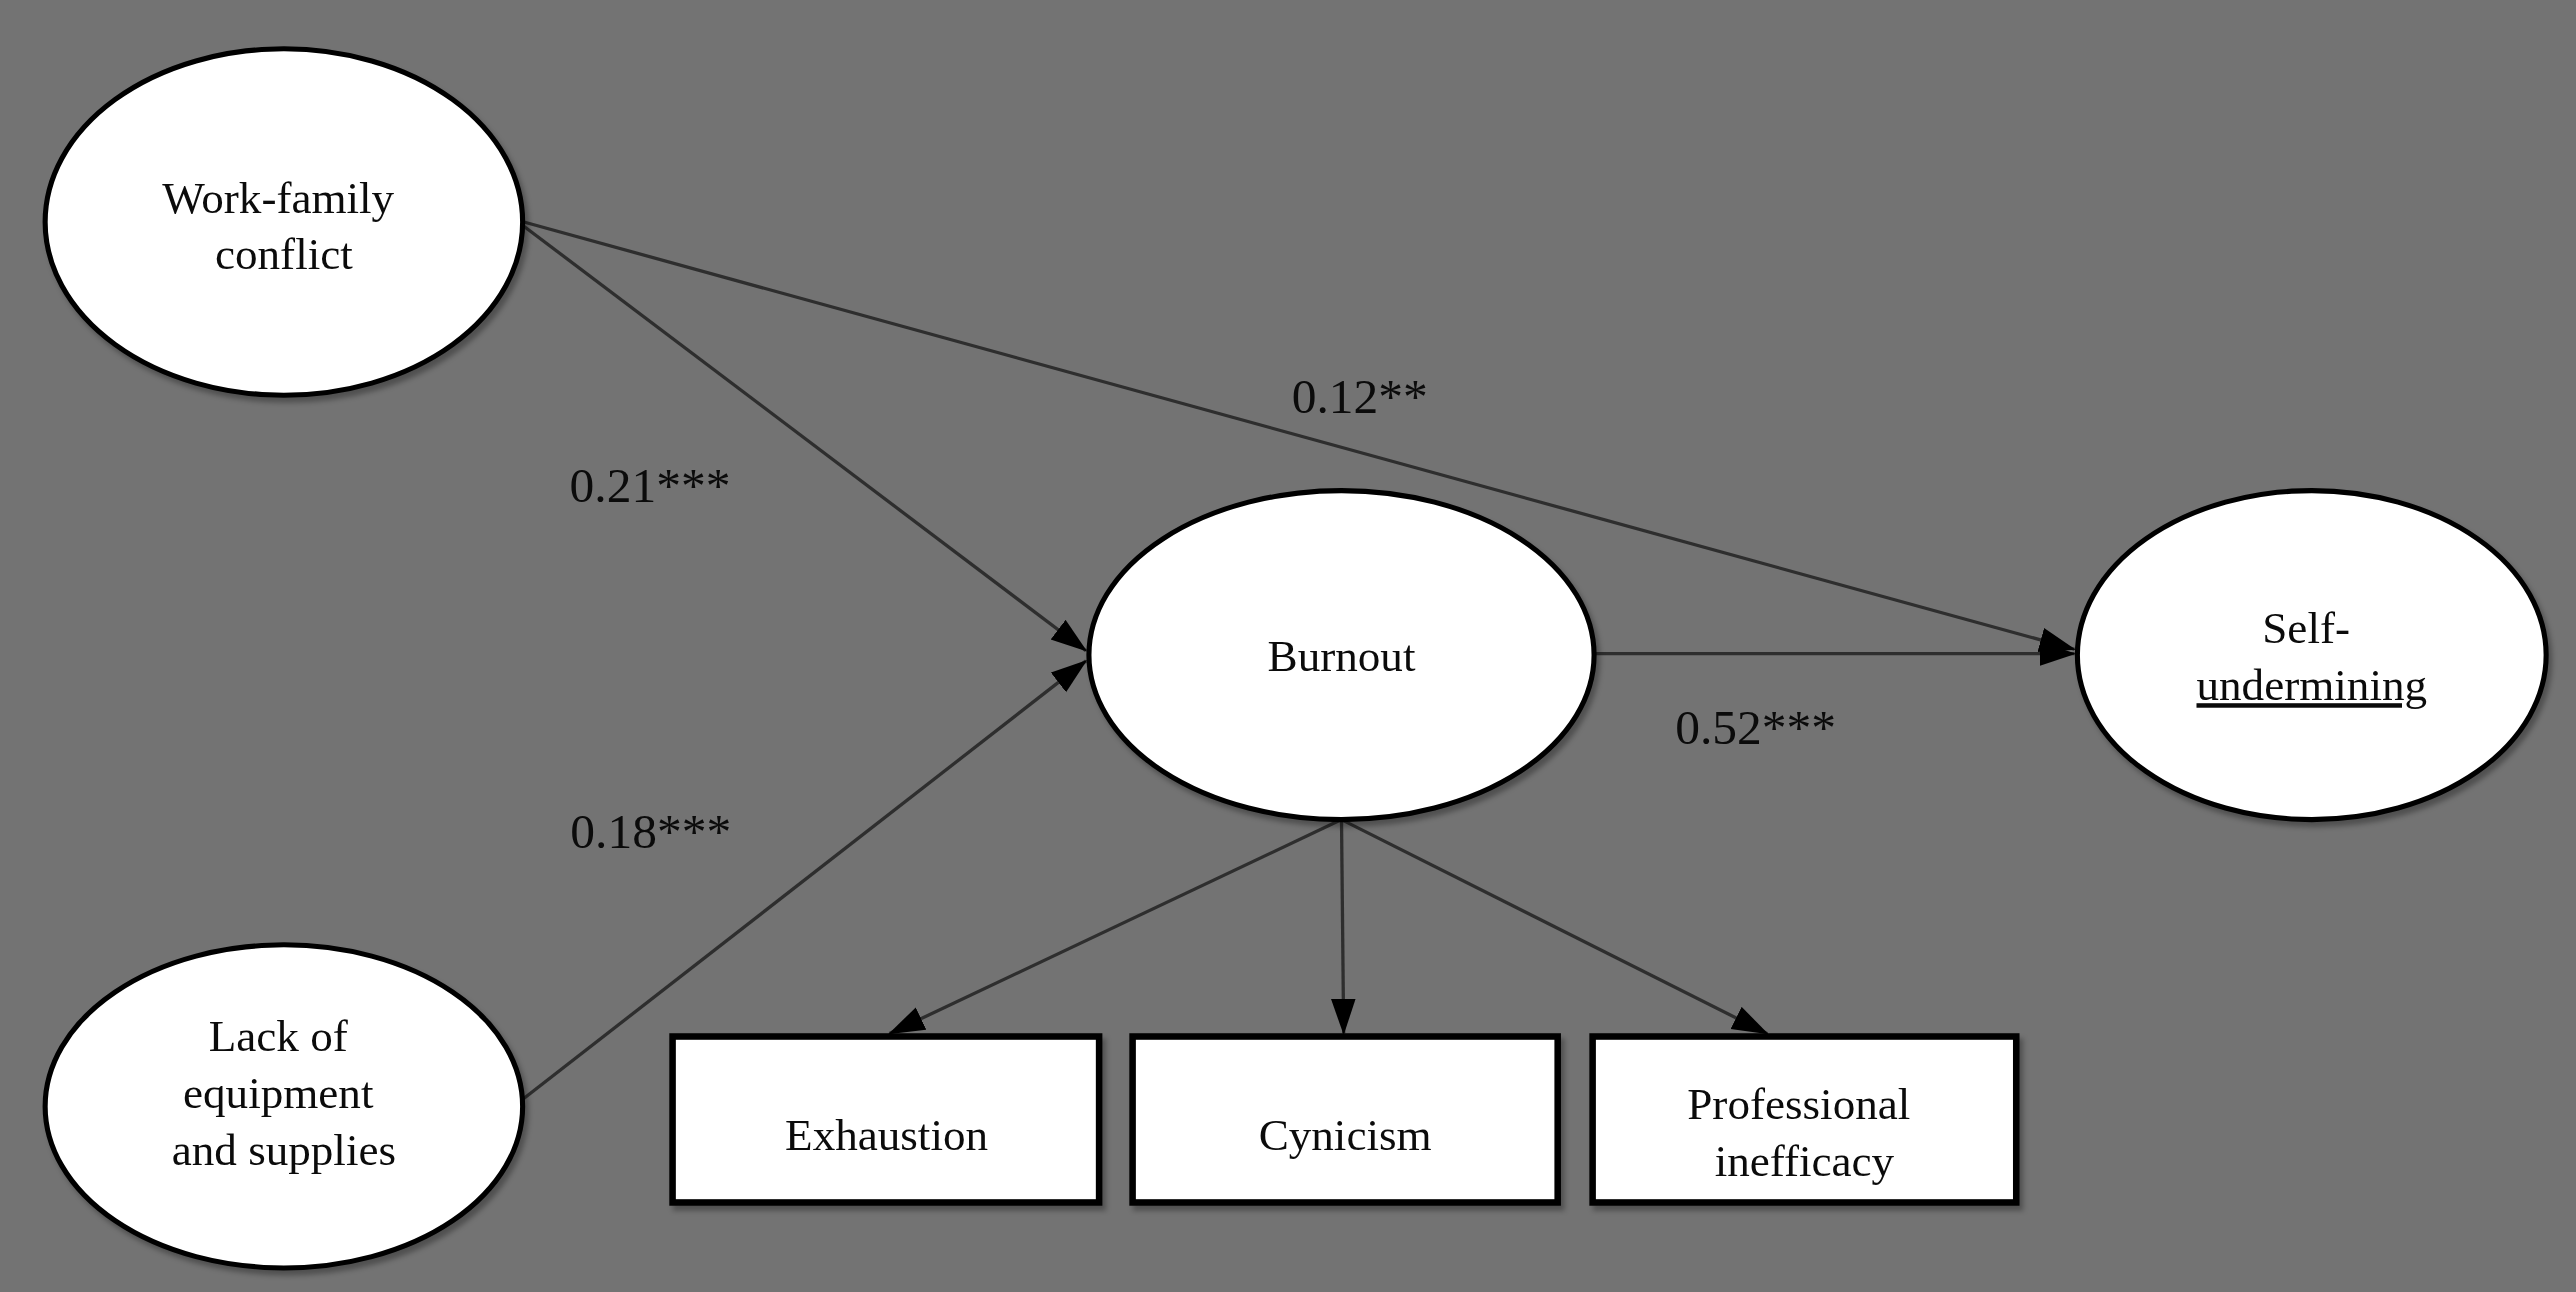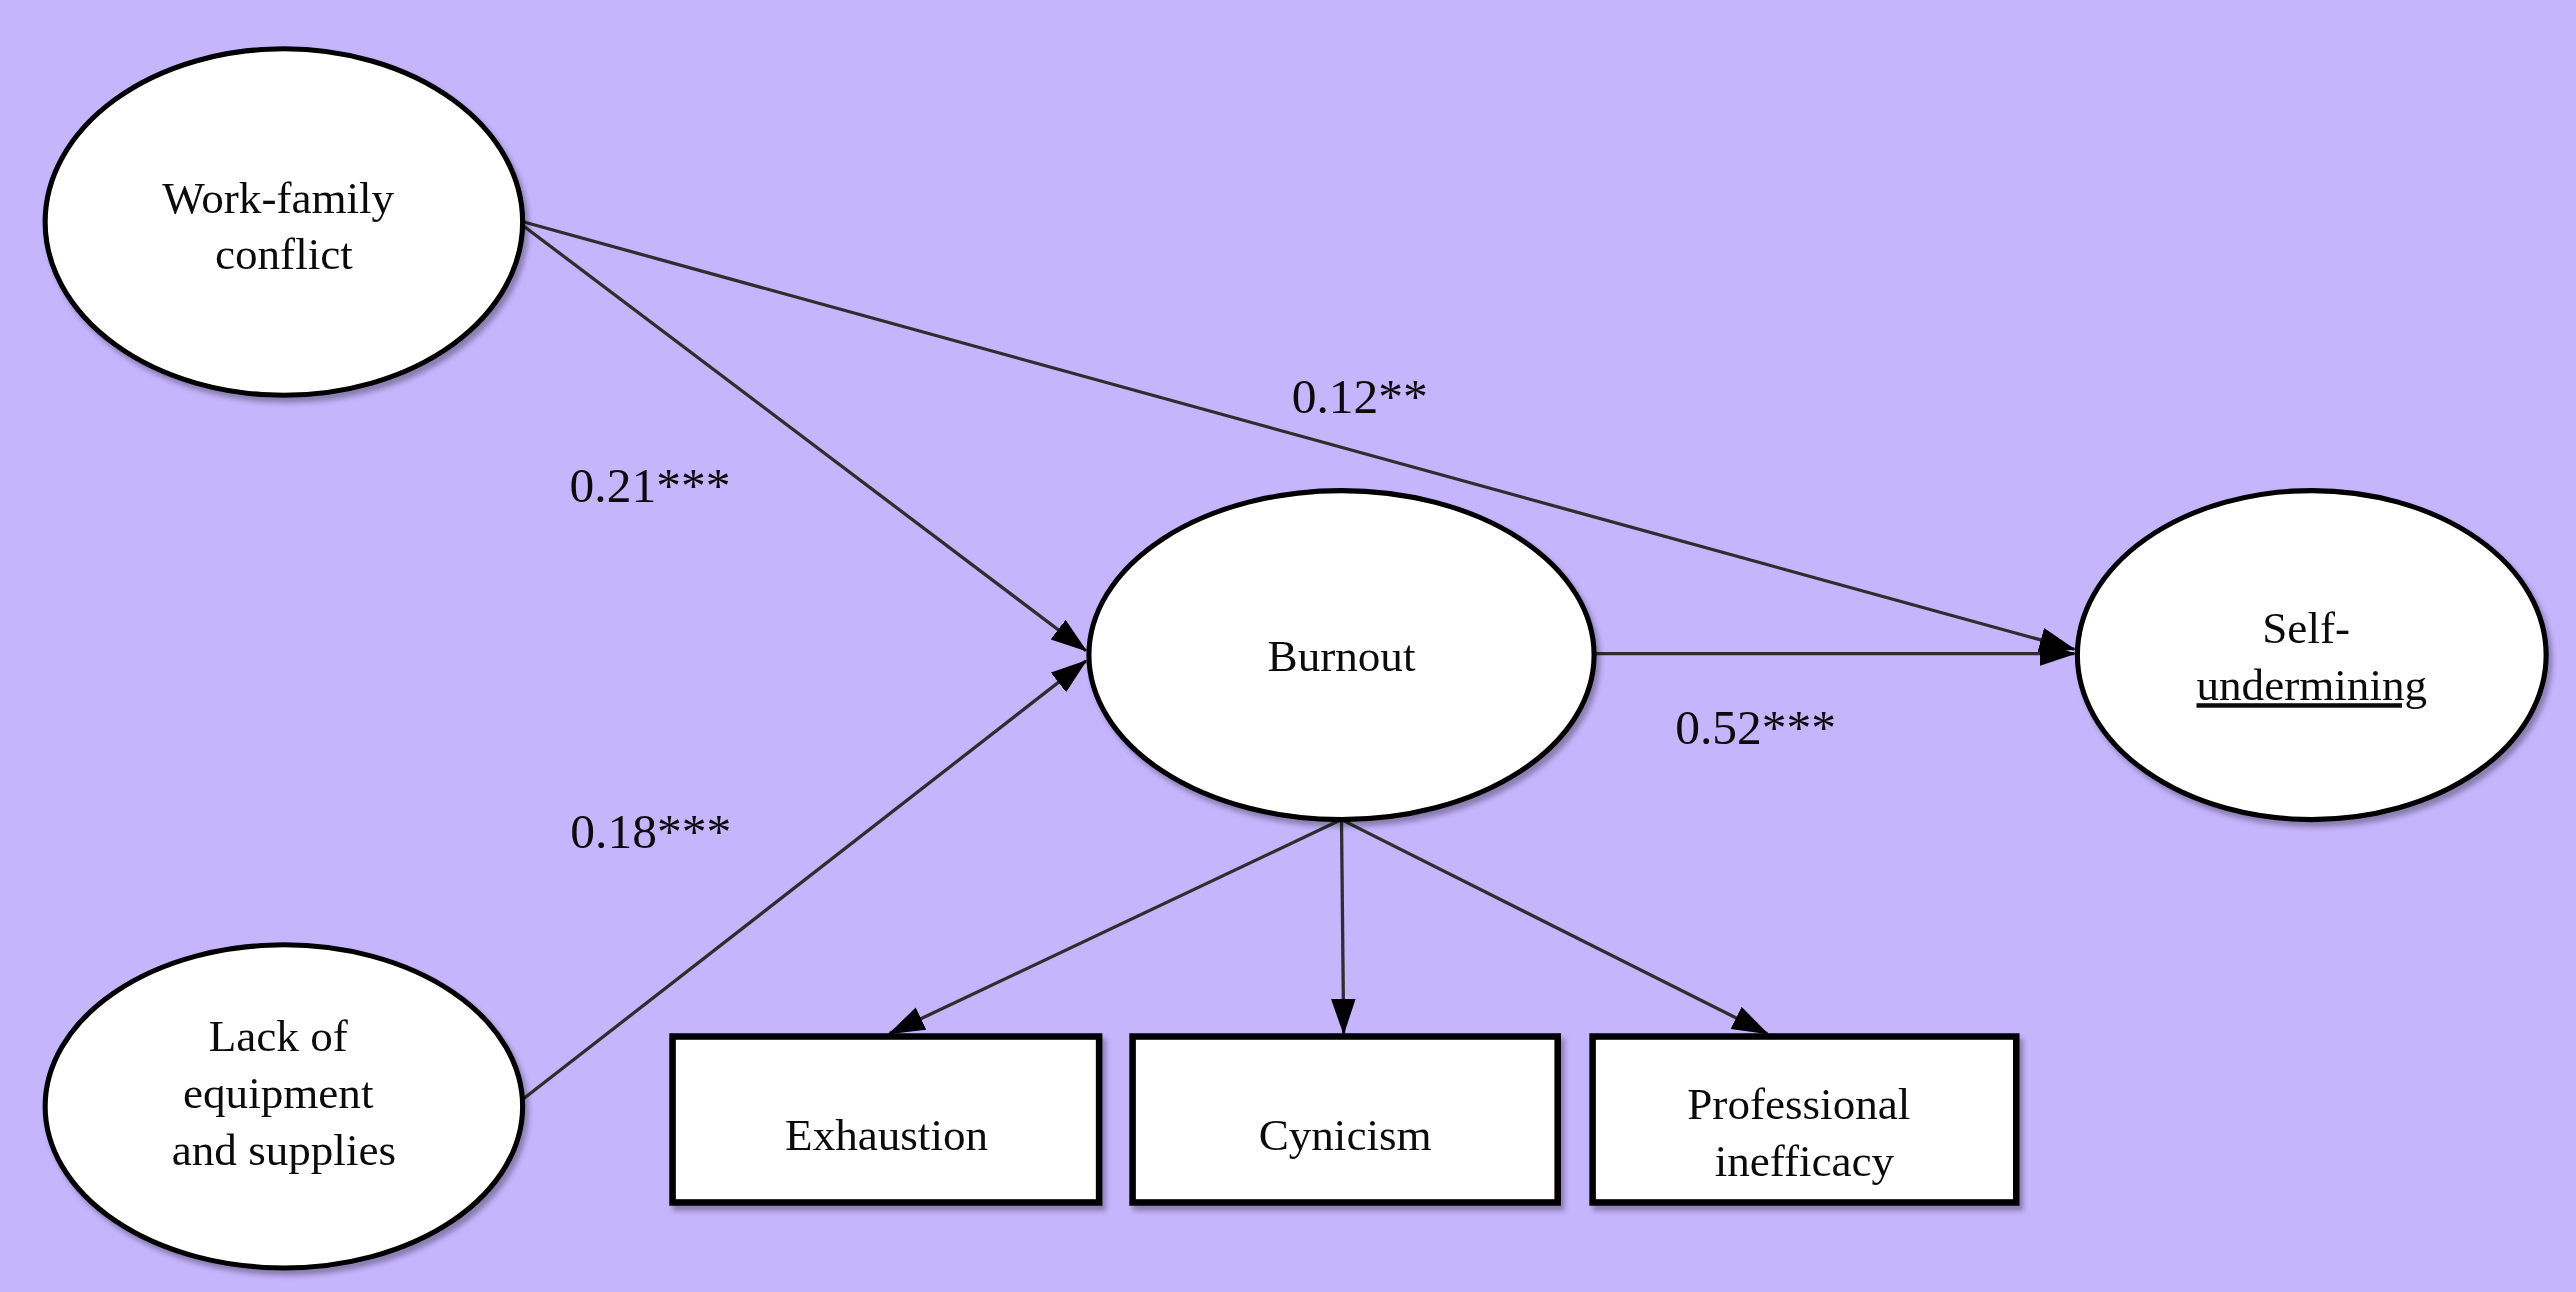--- a/index.html
+++ b/index.html
@@ -3,21 +3,21 @@
 <meta charset="utf-8">
 <style>
   html, body {
     margin: 0;
     padding: 0;
     background: #ffffff;
     font-family: "Liberation Serif", "DejaVu Serif", serif;
   }
   .diagram-wrap {
     width: 100%;
-    background: #c4b5fd;
+    background: #737373;
     text-decoration: underline;
   }
   svg { display: block; width: 100%; height: auto; }
 
   .shape {
     fill: #ffffff;
     stroke: #000000;
     filter: drop-shadow(5px 7px 4px rgba(0,0,0,0.30));
   }
   .latent { stroke-width: 7; }

